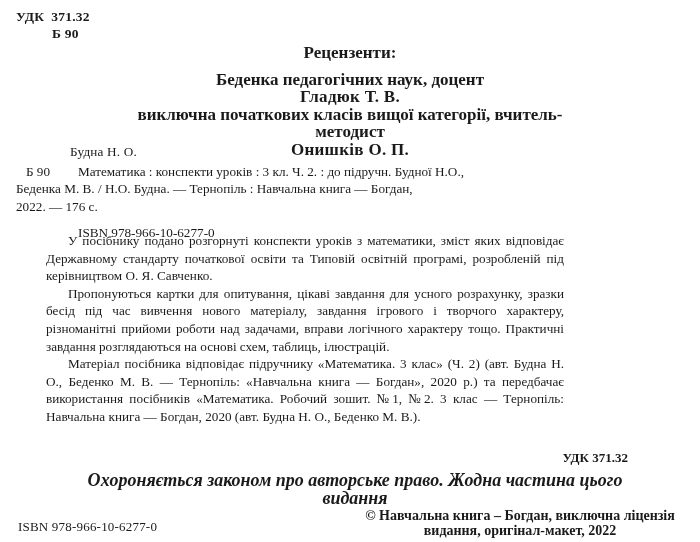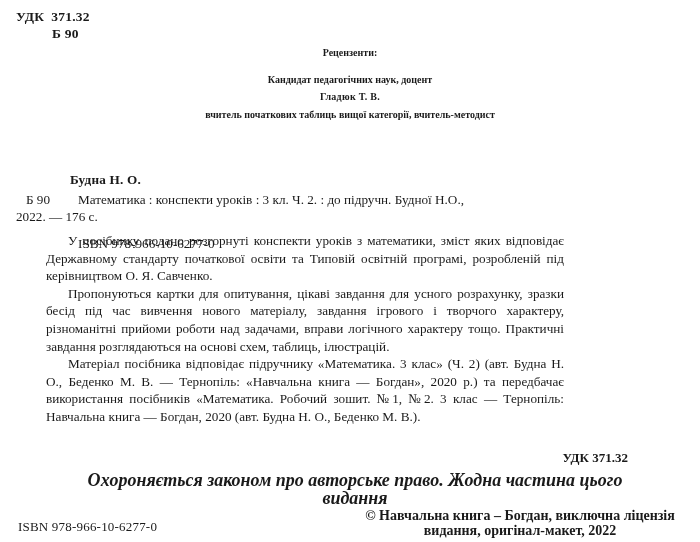--- a/index.html
+++ b/index.html
@@ -39,21 +39,21 @@
     white-space: pre;
   }
 
   
   .reviewers {
     position: absolute;
     left: 130px;
     top: 44px;
     width: 440px;
     text-align: center;
-    font-size: 10px;
+    font-size: 17px;
     line-height: 17.6px;
   }
   .reviewers .rev-title {
     font-weight: bold;
     margin-bottom: 9px;
   }
   .reviewers .rev-role {
     font-weight: bold;
   }
   .reviewers .rev-name {
@@ -64,24 +64,23 @@
   
   .biblio {
     position: absolute;
     left: 16px;
     top: 143px;
     width: 548px;
     font-size: 13.2px;
     line-height: 17.5px;
   }
   .biblio .author-line {
-    font-weight: bold;
+    font-weight: normal;
     padding-left: 54px;
     letter-spacing: 0.2px;
-    margin-top: 28px;
   }
   .biblio .record {
     position: relative;
     margin-top: 2px;
   }
   .biblio .shelf {
     position: absolute;
     left: 10px;
     top: 0;
     white-space: nowrap;
@@ -165,33 +164,37 @@
 
 <div class="page">
 
   <div class="udk-top">
     <div class="udk-line">УДК  371.32</div>
     <div class="bbk-line">Б 90</div>
   </div>
 
   <div class="reviewers">
     <div class="rev-title">Рецензенти:</div>
-    <div class="rev-role">Кандидат педагогічних наук, доцент</div>
+    <div class="rev-role">Беденка педагогічних наук, доцент</div>
     <div class="rev-name">Гладюк Т. В.</div>
-    <div class="rev-role">вчитель початкових таблиць вищої категорії, вчитель-методист</div>
+    <div class="rev-role">виключна початкових класів вищої категорії, вчитель-методист</div>
+    <div class="rev-name">Онишків О. П.</div>
   </div>
 
   <div class="biblio">
     <div class="author-line">Будна Н. О.</div>
     <div class="record">
       <span class="shelf">Б 90</span>
       <div class="record-text">
         <span>Математика : конспекти уроків : 3 кл. Ч. 2. : до підручн. Будної Н.О.,</span>
       </div>
     </div>
+    <div style="white-space:nowrap;">
+      <span>Беденка М. В. / Н.О. Будна. — Тернопіль : Навчальна книга — Богдан,</span>
+    </div>
     <div>
       <span>2022. — 176 с.</span>
     </div>
     <div class="isbn-line">ISBN 978-966-10-6277-0</div>
   </div>
 
   <div class="annotation">
     <p>У посібнику подано розгорнуті конспекти уроків з математики, зміст яких відповідає Державному стандарту початкової освіти та Типовій освітній програмі, розробленій під керівництвом О. Я. Савченко.</p>
     <p>Пропонуються картки для опитування, цікаві завдання для усного розрахунку, зразки бесід під час вивчення нового матеріалу, завдання ігрового і творчого характеру, різноманітні прийоми роботи над задачами, вправи логічного характеру тощо. Практичні завдання розглядаються на основі схем, таблиць, ілюстрацій.</p>
     <p>Матеріал посібника відповідає підручнику «Математика. 3 клас» (Ч. 2) (авт. Будна Н. О., Беденко М. В. — Тернопіль: «Навчальна книга — Богдан», 2020 р.) та передбачає використання посібників «Математика. Робочий зошит. №1, №2. 3 клас — Тернопіль: Навчальна книга — Богдан, 2020 (авт. Будна Н. О., Беденко М. В.).</p>

